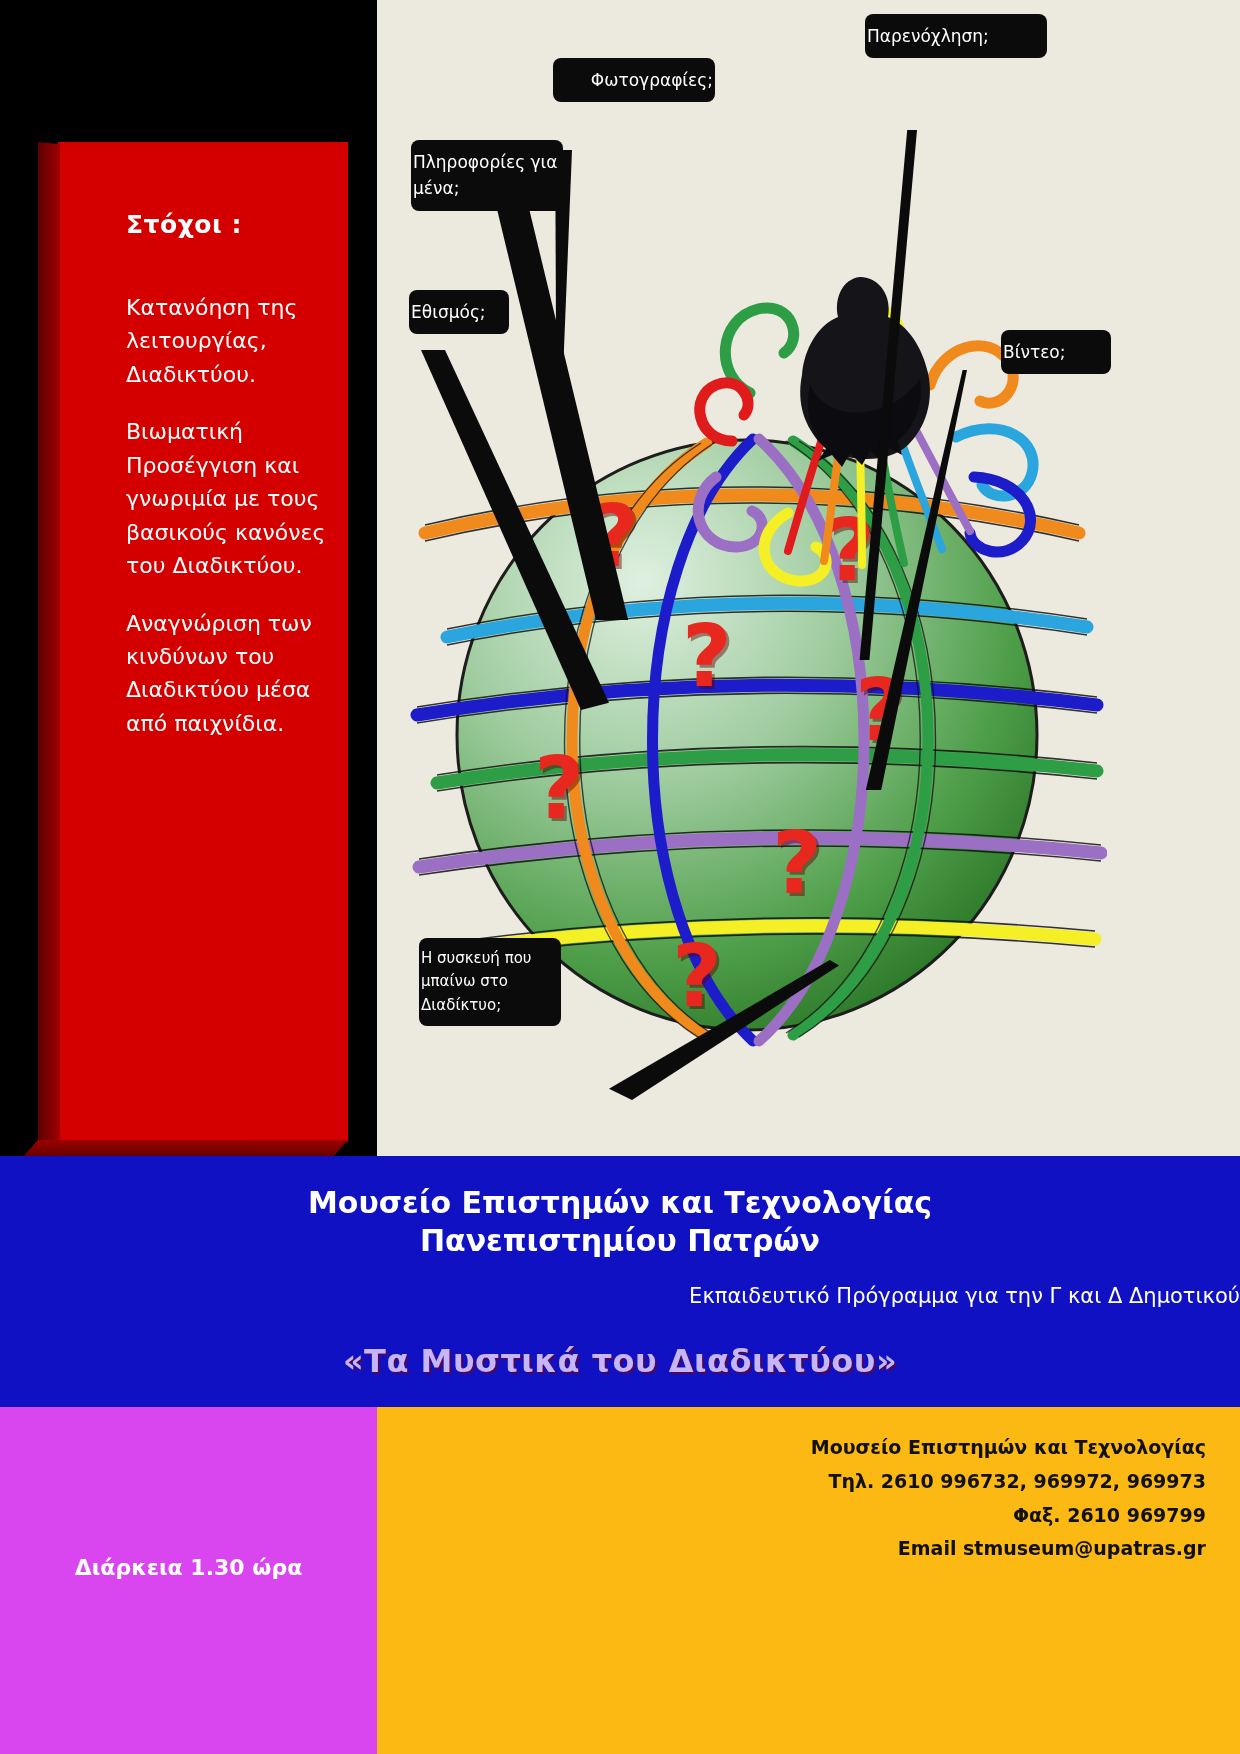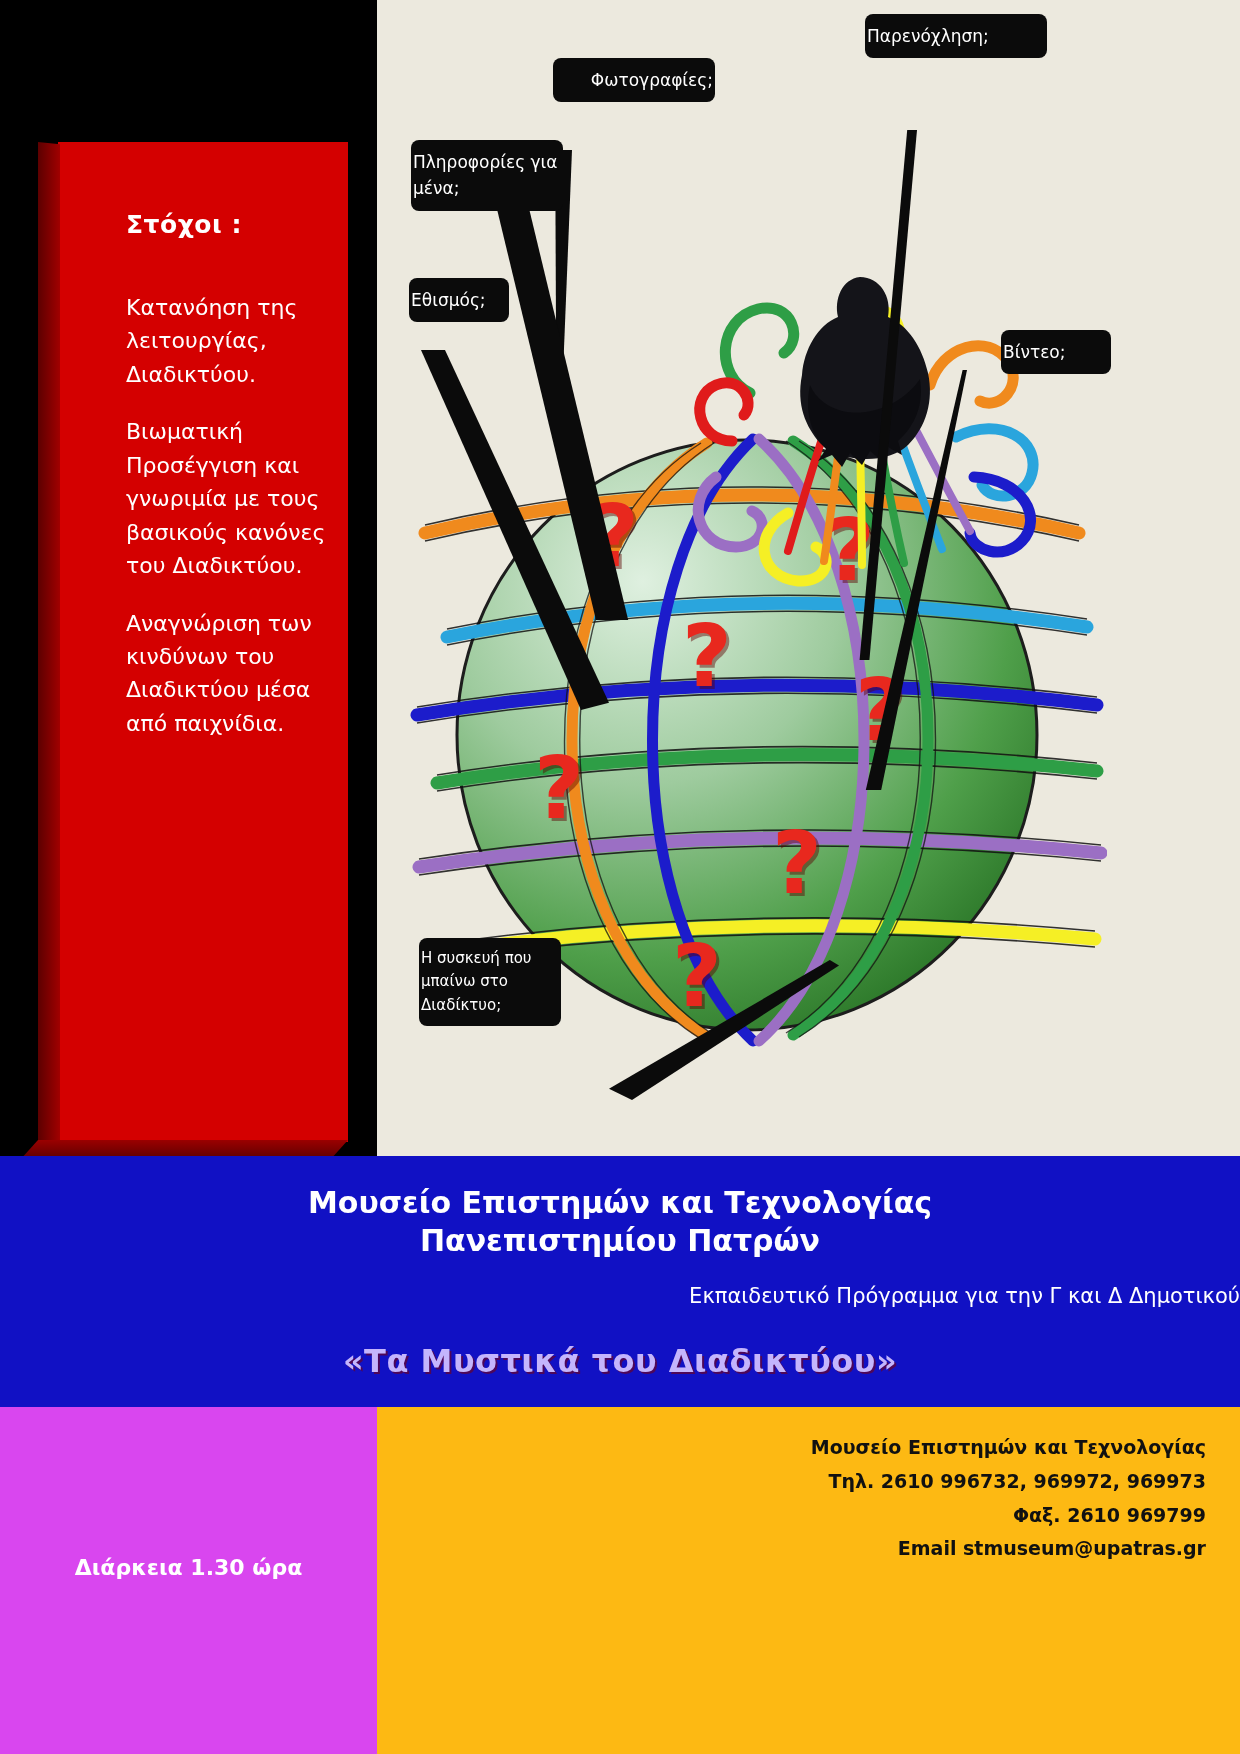--- a/index.html
+++ b/index.html
@@ -212,21 +212,21 @@
     <div class="tail" style="left:470px;top:130px;width:70px;height:530px;clip-path:polygon(86% 0,100% 0,32% 100%,18% 100%);"></div>
     <div class="tail" style="left:480px;top:370px;width:110px;height:420px;clip-path:polygon(96% 0,100% 0,22% 100%,8% 100%);"></div>
     <div class="tail" style="left:232px;top:960px;width:230px;height:140px;clip-path:polygon(0 92%,10% 100%,100% 4%,96% 0);"></div>
 
     <div class="bubble" style="left:488px;top:14px;width:182px;">Παρενόχληση;</div>
 
     <div class="bubble" style="left:176px;top:58px;width:162px;text-align:right;">Φωτογραφίες;</div>
 
     <div class="bubble" style="left:34px;top:140px;width:152px;">Πληροφορίες για μένα;</div>
 
-    <div class="bubble" style="left:32px;top:278px;width:100px;">Εθισμός;</div>
+    <div class="bubble" style="left:32px;top:290px;width:100px;">Εθισμός;</div>
 
     <div class="bubble" style="left:624px;top:330px;width:110px;">Βίντεο;</div>
 
     <div class="bubble small" style="left:42px;top:938px;width:142px;">Η συσκευή που μπαίνω  στο Διαδίκτυο;</div>
   </div>
 
   <div id="goals-box">
     <div id="goals-inner">
       <div id="goals-title">Στόχοι :</div>
       <div class="goal-item">Κατανόηση της λειτουργίας, Διαδικτύου.</div>

